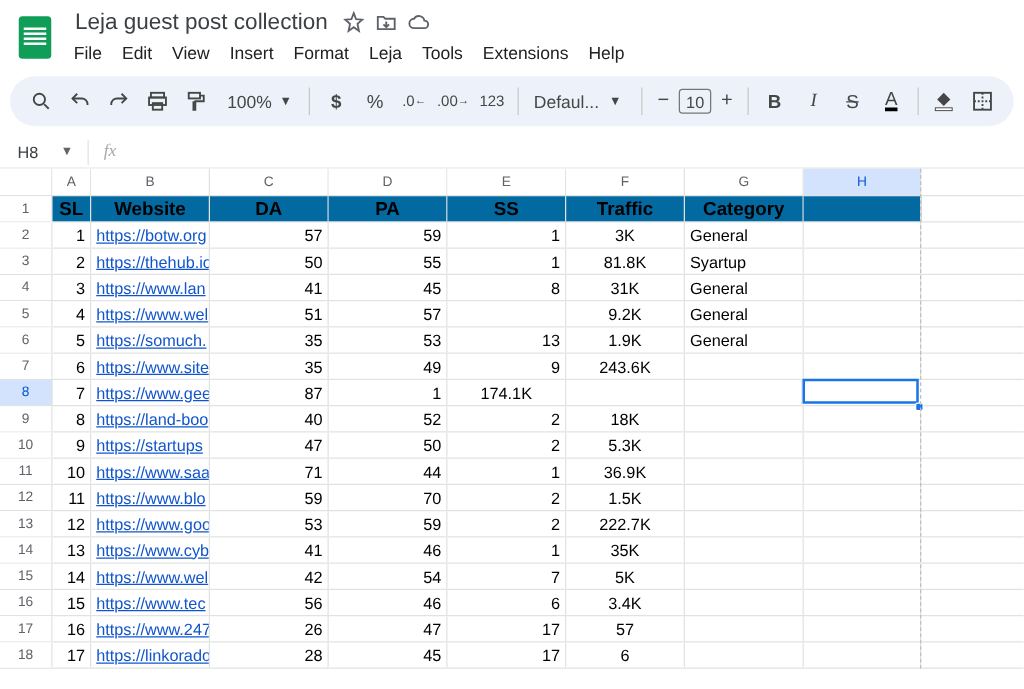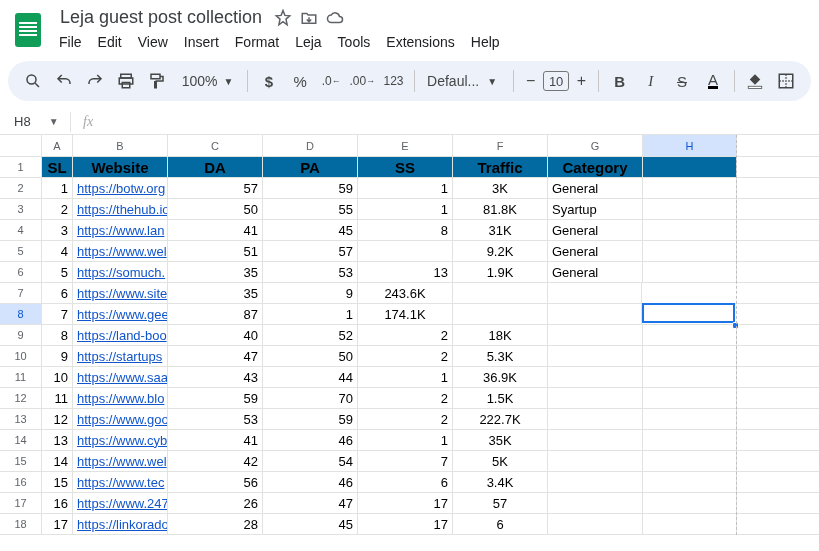--- a/index.html
+++ b/index.html
@@ -276,20 +276,21 @@
       <div class="cell" style="width:95px">General</div>
       <div class="cell" style="width:94px"></div>
     </div>
     <div class="row">
       <div class="rh">7</div>
       <div class="cell num" style="width:31px">6</div>
       <div class="cell" style="width:95px">
         <span class="link">https://www.site</span>
       </div>
       <div class="cell num" style="width:95px">35</div>
+      <div class="cell num" style="width:95px">49</div>
       <div class="cell num" style="width:95px">9</div>
       <div class="cell ctr" style="width:95px">243.6K</div>
       <div class="cell" style="width:95px"></div>
       <div class="cell" style="width:94px"></div>
     </div>
     <div class="row">
       <div class="rh sel">8</div>
       <div class="cell num" style="width:31px">7</div>
       <div class="cell" style="width:95px">
         <span class="link">https://www.gee</span>
@@ -325,21 +326,21 @@
       <div class="cell ctr" style="width:95px">5.3K</div>
       <div class="cell" style="width:95px"></div>
       <div class="cell" style="width:94px"></div>
     </div>
     <div class="row">
       <div class="rh">11</div>
       <div class="cell num" style="width:31px">10</div>
       <div class="cell" style="width:95px">
         <span class="link">https://www.saa</span>
       </div>
-      <div class="cell num" style="width:95px">43</div>
+      <div class="cell num" style="width:95px">71</div>
       <div class="cell num" style="width:95px">44</div>
       <div class="cell num" style="width:95px">1</div>
       <div class="cell ctr" style="width:95px">36.9K</div>
       <div class="cell" style="width:95px"></div>
       <div class="cell" style="width:94px"></div>
     </div>
     <div class="row">
       <div class="rh">12</div>
       <div class="cell num" style="width:31px">11</div>
       <div class="cell" style="width:95px">

